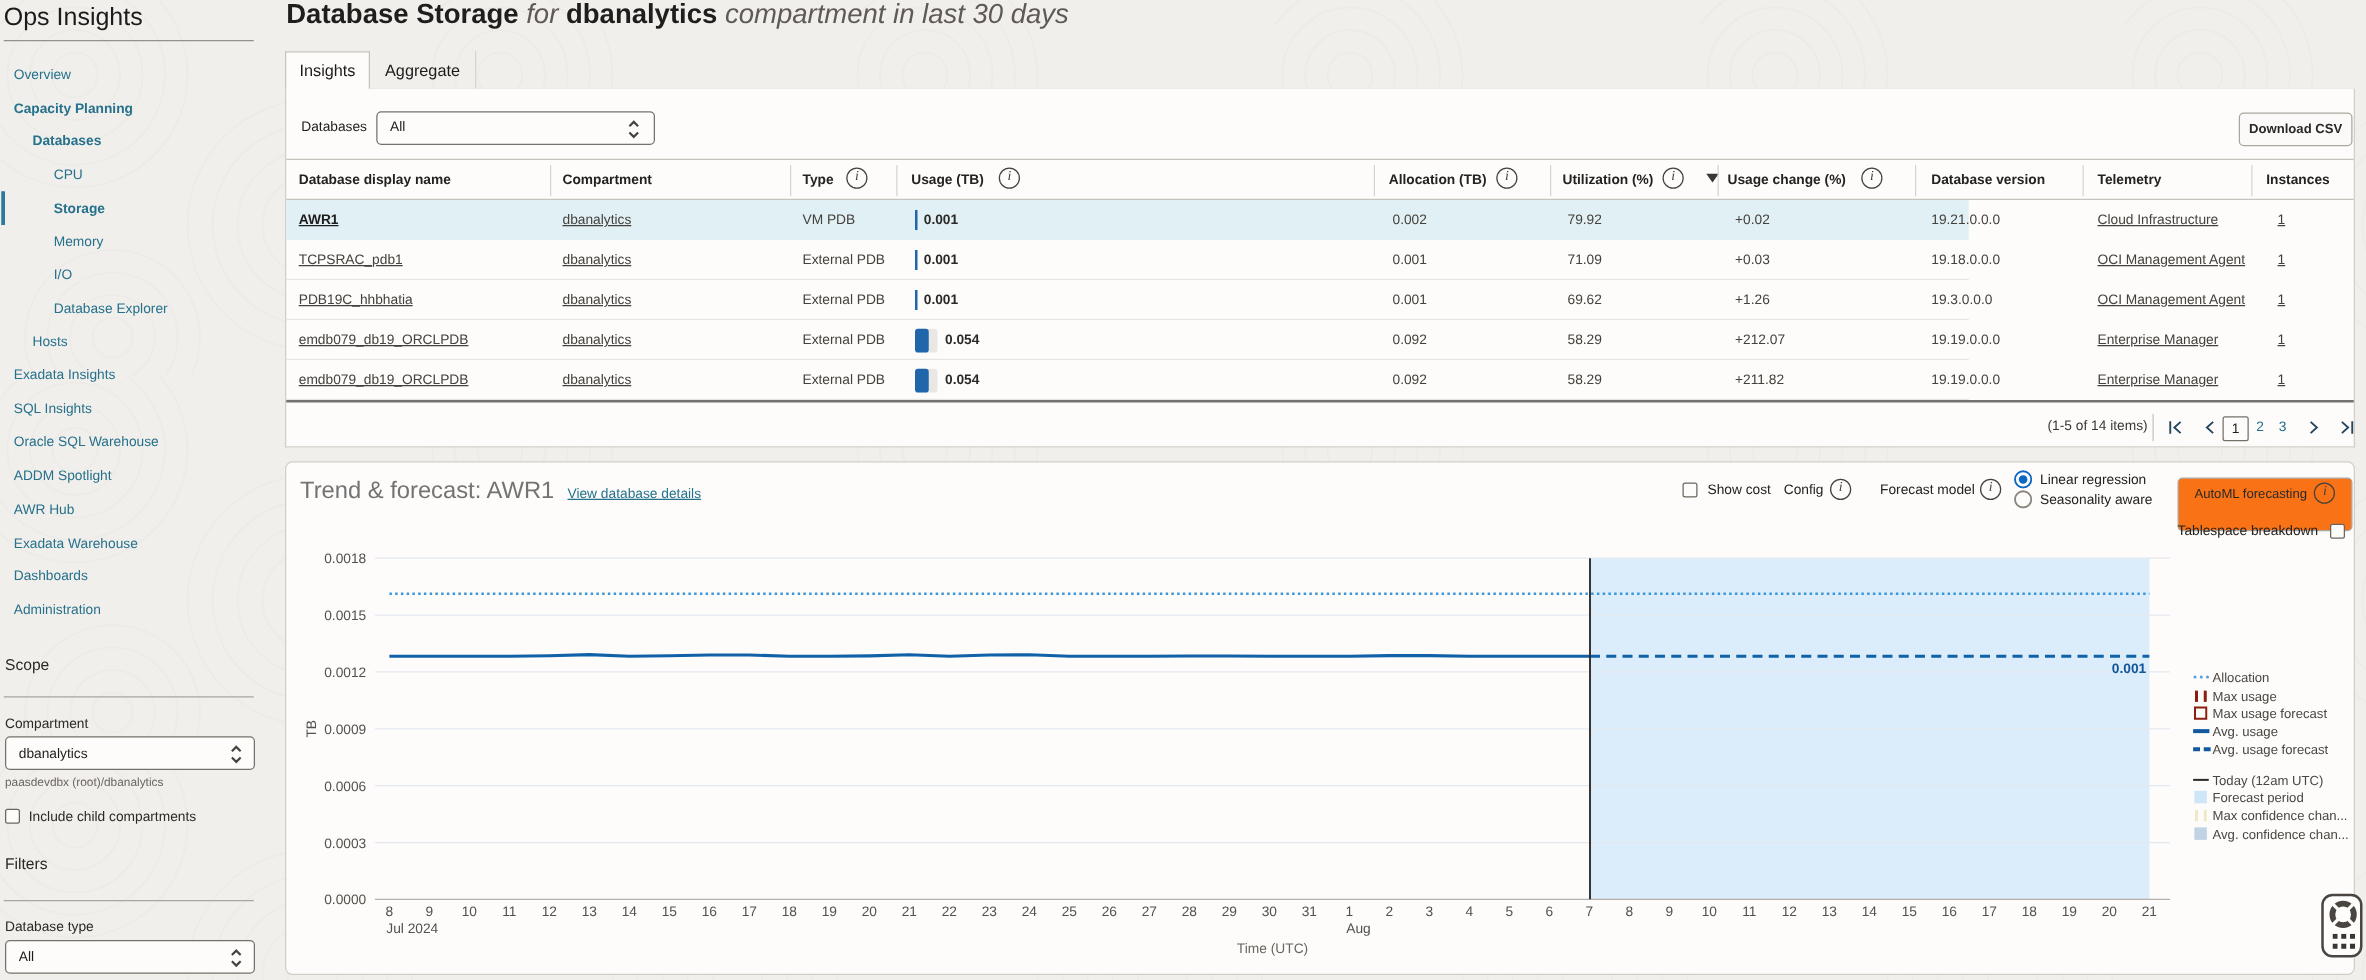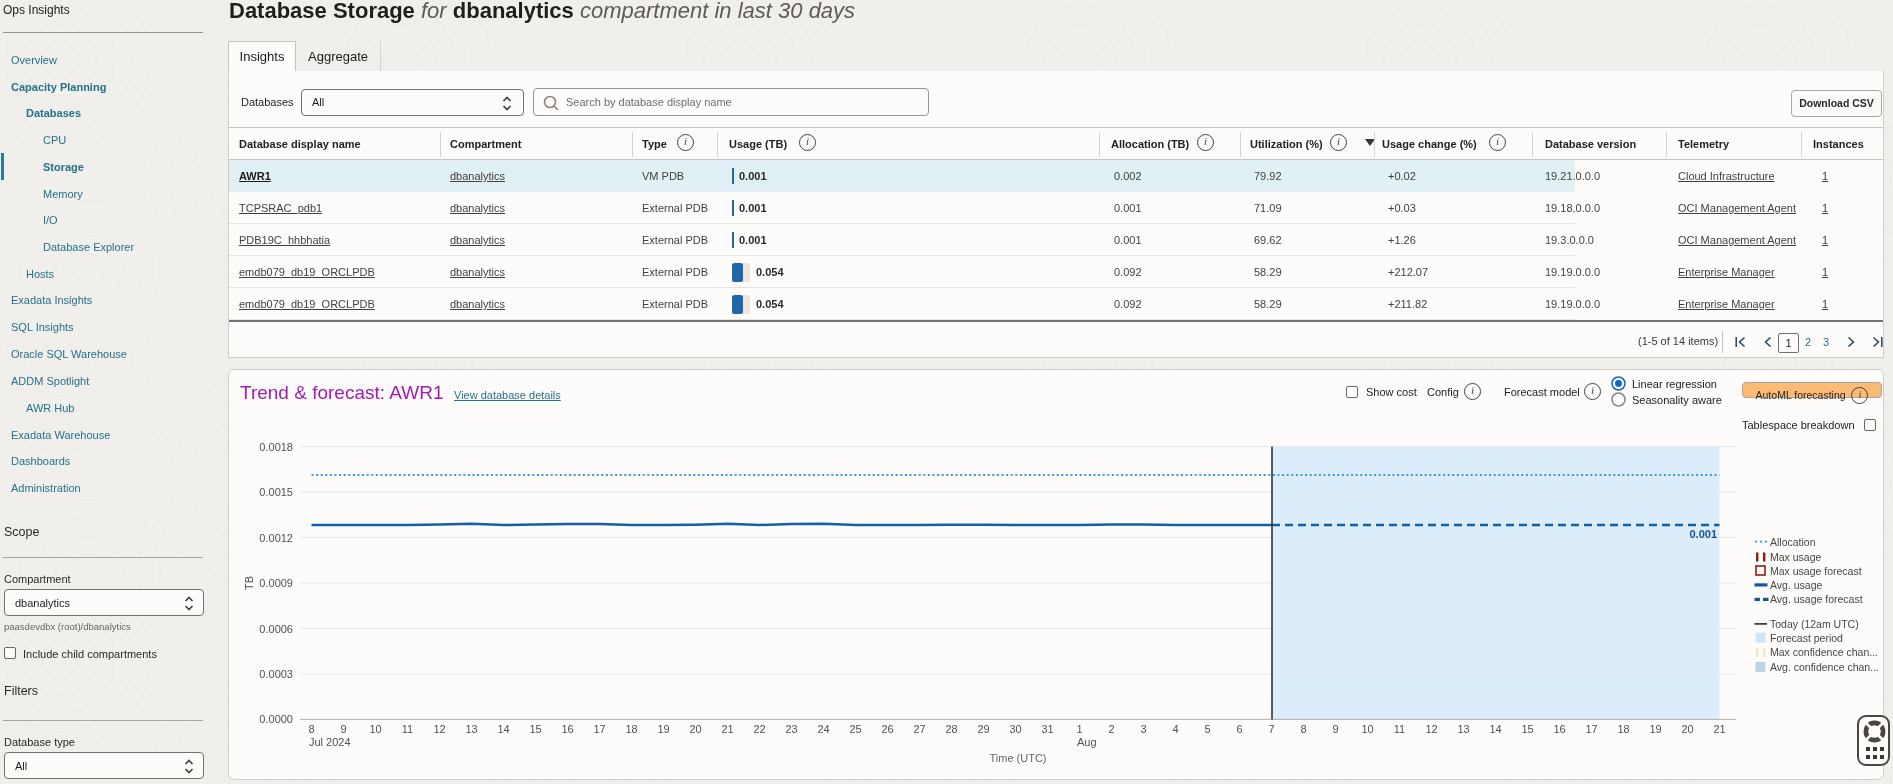--- a/index.html
+++ b/index.html
@@ -4,21 +4,21 @@
 <style>
 html,body{margin:0;padding:0}
 body{width:1893px;height:784px;background:#f1efec;font-family:"Liberation Sans",sans-serif;overflow:hidden;position:relative}
 #page{position:absolute;left:0;top:0;width:1893px;height:784px}
 .abs{position:absolute}
 a{text-decoration:underline}
 .teal{color:#26718b}
 .grayl{color:#6b655f}
 
 #sidebar{position:absolute;left:0;top:0;width:228px;height:784px}
-#sbtitle{position:absolute;left:3px;top:3px;font-size:12px;color:#1c1b1a}
+#sbtitle{position:absolute;left:3px;top:3px;font-size:20px;color:#1c1b1a}
 .sbline{position:absolute;left:3px;width:200px;height:0;border-top:1px solid #96918a}
 .nav{position:absolute;font-size:11px;color:#26718b;white-space:nowrap}
 .nav.b{font-weight:bold}
 #storbar{position:absolute;left:1px;top:153px;width:3px;height:27px;background:#2a7a9b}
 .sbh{position:absolute;left:4px;font-size:12.5px;color:#2b2926}
 .sblab{position:absolute;left:4px;font-size:11px;color:#2b2926}
 .sbsel{position:absolute;left:4px;width:200px;height:27px;background:#fdfcfb;border:1px solid #757069;border-radius:4px;box-sizing:border-box;font-size:11px;color:#1f1d1b}
 .sbsel span{position:absolute;left:10px;top:7px}
 .sbsel svg{position:absolute;right:8px;top:5px}
 .cbx{position:absolute;width:12px;height:12px;background:#fdfcfb;border:1px solid #6b655f;border-radius:2px;box-sizing:border-box}
@@ -43,24 +43,24 @@
 #thead{position:absolute;left:0px;top:56px;width:1654px;height:33px;border-top:1px solid #c8c3bc;border-bottom:1px solid #c8c3bc;box-sizing:border-box}
 .th{position:absolute;top:0;height:33px;font-size:11px;font-weight:bold;color:#24221f;line-height:32px;white-space:nowrap}
 .vsep{position:absolute;top:4px;height:25px;width:0;border-left:1px solid #d8d4cd}
 .row{position:absolute;left:0;width:1346px;height:32px}
 .row .c{position:absolute;top:0;height:32px;line-height:32px;font-size:11px;color:#45413c;white-space:nowrap}
 .info{display:inline-block;width:15px;height:15px;border:1px solid #45413c;border-radius:50%;font-family:"Liberation Serif",serif;font-style:italic;font-size:11px;font-weight:normal;text-align:center;line-height:13px;color:#45413c;vertical-align:middle;margin-top:-2px}
 .sortarr{display:inline-block;width:0;height:0;border-left:5px solid transparent;border-right:5px solid transparent;border-top:7px solid #3a3733;vertical-align:middle;margin-left:10px;margin-top:-2px}
 #pagerow{position:absolute;left:0;top:249px;width:1654px;height:37px;border-top:2px solid #737373}
 
 #panel2{position:absolute;left:228px;top:369px;width:1656px;height:411px;background:#fdfcfb;border:1px solid #d2cec7;border-radius:6px;box-sizing:border-box}
-#ctitle{position:absolute;left:240px;top:382px;font-size:19px;color:#a21caf;white-space:nowrap}
+#ctitle{position:absolute;left:240px;top:382px;font-size:19px;color:#737373;white-space:nowrap}
 #cviewlink{position:absolute;left:454px;top:389px;font-size:11px}
 .ctrl{position:absolute;font-size:11px;color:#24221f;white-space:nowrap}
-#automl{position:absolute;left:1742px;top:382px;width:140px;height:16px;background:#fdba74;border:1px solid #aca69e;border-radius:4px;box-sizing:border-box;font-size:10.5px;color:#2b2926;text-align:center;line-height:25px}
+#automl{position:absolute;left:1742px;top:382px;width:140px;height:43px;background:#f97316;border:1px solid #aca69e;border-radius:4px;box-sizing:border-box;font-size:10.5px;color:#2b2926;text-align:center;line-height:25px}
 
 #assist{position:absolute;left:1857px;top:715px;width:33px;height:51px;background:#fefdfc;border:2px solid #4a4541;border-radius:9px;box-sizing:border-box}
 </style>
 </head>
 <body>
 <div id="page">
 
 <svg id="bgtex" style="position:absolute;left:0;top:0" width="1893" height="784" viewBox="0 0 1893 784">
   <defs>
     <pattern id="waves" x="0" y="0" width="340" height="300" patternUnits="userSpaceOnUse">
@@ -95,21 +95,21 @@
   <div class="nav" style="left:43px;top:134px">CPU</div>
   <div class="nav b" style="left:43px;top:161px">Storage</div>
   <div class="nav" style="left:43px;top:188px">Memory</div>
   <div class="nav" style="left:43px;top:214px">I/O</div>
   <div class="nav" style="left:43px;top:241px">Database Explorer</div>
   <div class="nav" style="left:26px;top:268px">Hosts</div>
   <div class="nav" style="left:11px;top:294px">Exadata Insights</div>
   <div class="nav" style="left:11px;top:321px">SQL Insights</div>
   <div class="nav" style="left:11px;top:348px">Oracle SQL Warehouse</div>
   <div class="nav" style="left:11px;top:375px">ADDM Spotlight</div>
-  <div class="nav" style="left:26px;top:402px">AWR Hub</div>
+  <div class="nav" style="left:11px;top:402px">AWR Hub</div>
   <div class="nav" style="left:11px;top:429px">Exadata Warehouse</div>
   <div class="nav" style="left:11px;top:455px">Dashboards</div>
   <div class="nav" style="left:11px;top:482px">Administration</div>
 
   <div class="sbh" style="top:525px">Scope</div>
   <div class="sbline" style="top:557px;border-top-color:#aaa59e"></div>
   <div class="sblab" style="top:573px">Compartment</div>
   <div class="sbsel" style="top:589px">
         <span>dbanalytics</span>
     <svg width="12" height="17" viewBox="0 0 12 17">
@@ -140,27 +140,20 @@
 <div id="tab1">Insights</div>
 
 <div id="panel1">
   <div class="lab">Databases</div>
   <div id="fsel">
         <span>All</span>
     <svg width="12" height="17" viewBox="0 0 12 17">
           <path d="M2.5 6 L6 2.5 L9.5 6" fill="none" stroke="#45413c" stroke-width="1.7"></path>
           <path d="M2.5 11 L6 14.5 L9.5 11" fill="none" stroke="#45413c" stroke-width="1.7"></path>
         </svg>
-  </div>
-  <div id="fsearch">
-    <svg width="18" height="18" viewBox="0 0 18 18">
-          <circle cx="8" cy="8" r="5.5" fill="none" stroke="#8b857e" stroke-width="1.6"></circle>
-          <line x1="12" y1="12" x2="16" y2="16" stroke="#8b857e" stroke-width="1.6"></line>
-        </svg>
-    <span>Search by database display name</span>
   </div>
   <div id="dlcsv">Download CSV</div>
   <div id="thead">
     <div class="th" style="left:10px">Database display name</div>
     <div class="th" style="left:221px">Compartment</div>
     <div class="th" style="left:413px">Type</div>
     <span class="info" style="position:absolute;left:448px;top:8px">i</span>
     <div class="th" style="left:500px">Usage (TB)</div>
     <span class="info" style="position:absolute;left:570px;top:8px">i</span>
     <div class="th" style="left:882px">Allocation (TB)</div>

